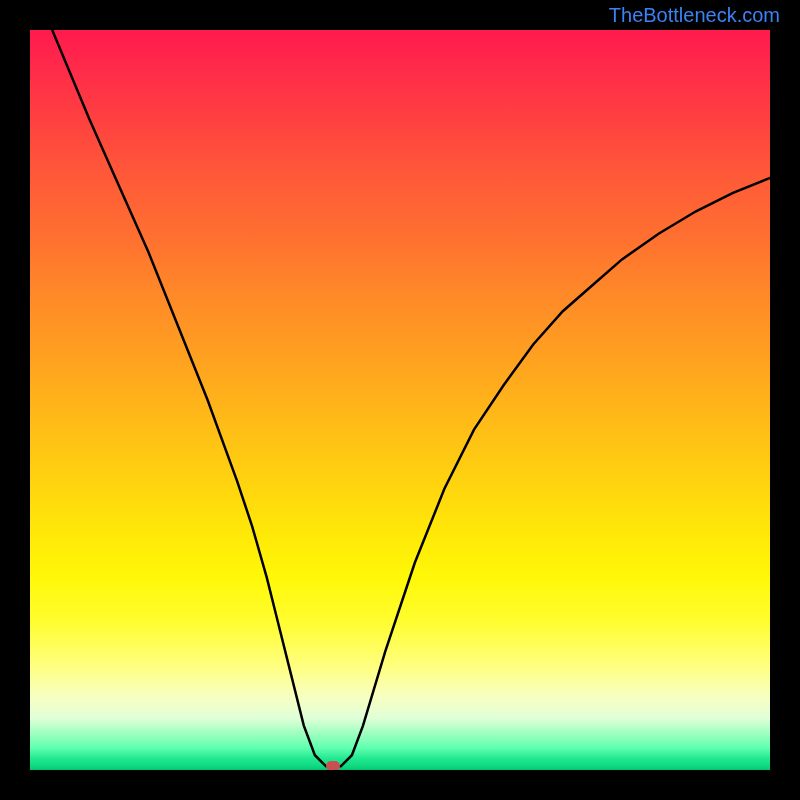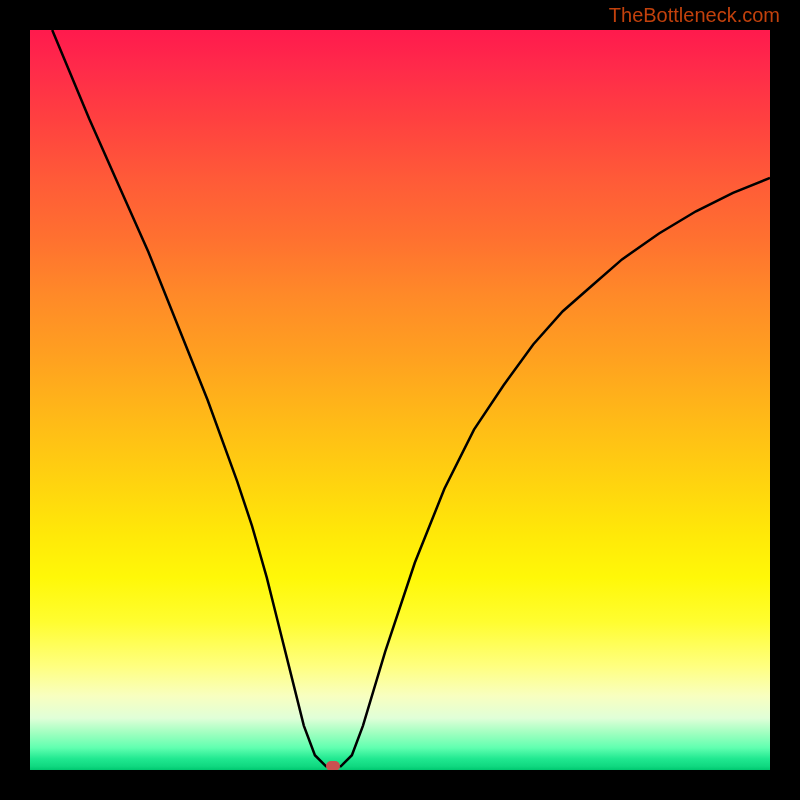--- a/index.html
+++ b/index.html
@@ -8,21 +8,21 @@
     width: 800px;
     height: 800px;
     background: #000;
     position: relative;
     font-family: Arial, sans-serif;
   }
   .attribution {
     position: absolute;
     top: 4px;
     right: 20px;
-    color: #c2410c;
+    color: #3b82f6;
     font-size: 20px;
     font-weight: 500;
     z-index: 10;
   }
   .plot-area {
     position: absolute;
     left: 30px;
     top: 30px;
     width: 740px;
     height: 740px;

